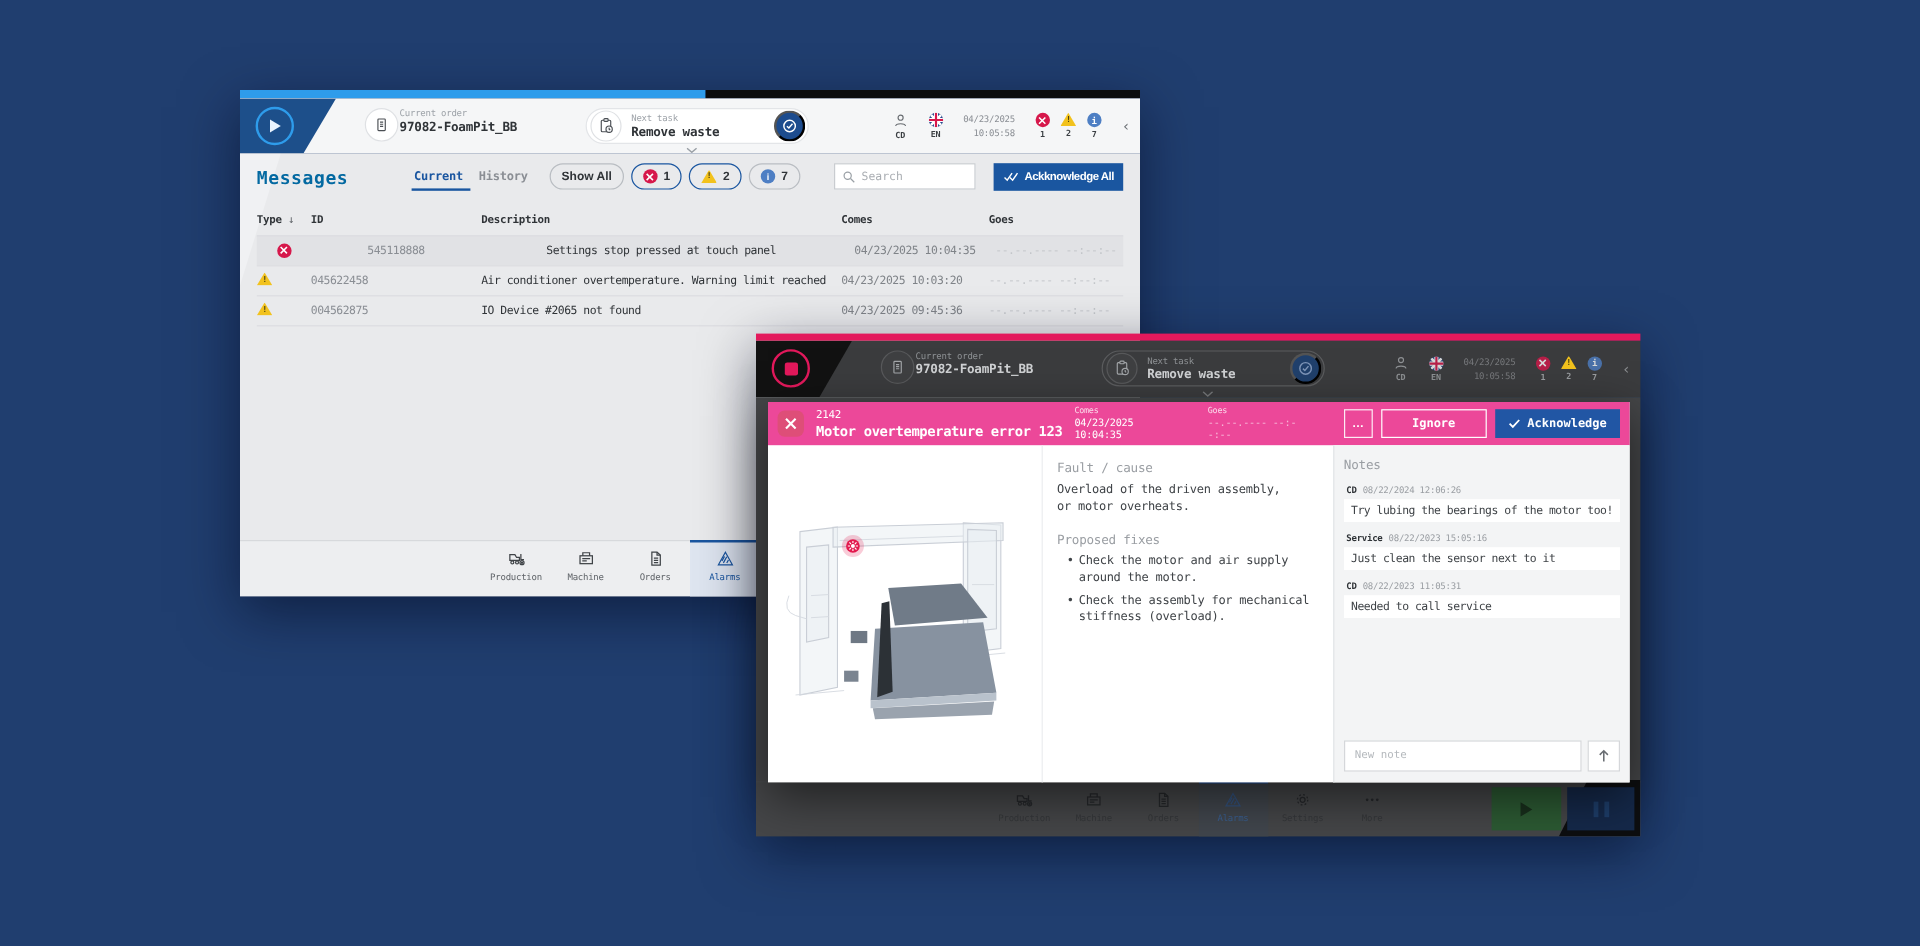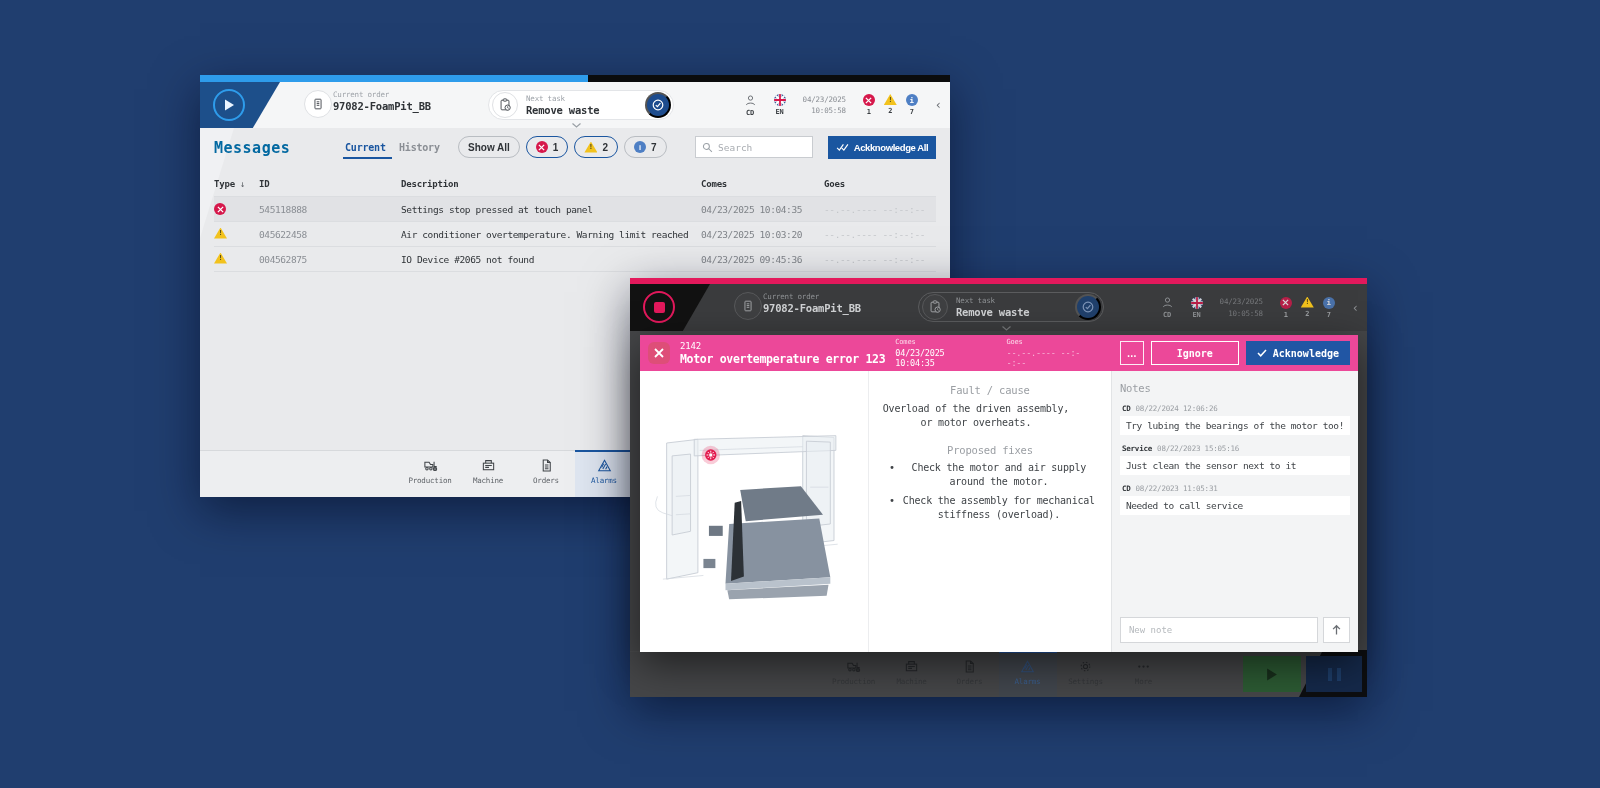--- a/index.html
+++ b/index.html
@@ -75,21 +75,21 @@
   .chip.on { border:1.5px solid #1A56A0; }
   .searchbox { position:absolute; left:495px; top:8px; width:118px; height:22px; background:#FFF; border:1px solid #C9CCD0; display:flex; align-items:center; gap:5px; padding:0 6px; }
   .searchbox input { border:none; outline:none; width:100%; font-family:inherit; font-size:9.5px; color:#3A3E42; background:transparent; }
   .searchbox input::placeholder { color:#A9ADB2; }
   .ackall { position:absolute; left:628px; top:8px; width:108px; height:23px; background:#1A56A0; color:#FFF; display:flex; align-items:center; justify-content:center; gap:5px; font-size:9.5px; font-weight:bold; border:none; font-family:Liberation Sans, sans-serif; letter-spacing:-0.4px; }
 
   .tbl { position:absolute; left:14px; right:14px; top:46px; }
   .tgrid { display:grid; grid-template-columns:45px 142px 300px 123px 1fr; align-items:center; }
   .tbl-head { font-size:9px; font-weight:bold; color:#2F3337; padding:5px 0 7px; }
   .tbl-row { height:25px; border-top:1px solid #DBDDE0; font-size:9.5px; letter-spacing:-0.4px; }
-  .tbl-row.hl { background:#E1E2E5; }
+  .tbl-row.hl { background:#E1E2E5;text-align:center; }
   .c-id { color:#8A8E94; }
   .c-desc { color:#2F3337; white-space:nowrap; overflow:hidden; }
   .c-comes { color:#7F8388; }
   .c-goes { color:#C3C6CA; }
   .sort-arrow { font-weight:normal; color:#5F6368; }
 
   
   .nav { height:47px; background:#EDEEF0; border-top:1px solid #D7D9DC; position:relative; flex:none; }
   .fw .nav { height:46px; background:#454648; border-top-color:#4A4B4D; }
   .nav-tabs { position:absolute; left:50%; transform:translateX(-50%); top:-1px; bottom:0; display:flex; }
@@ -116,21 +116,21 @@
   .dlg-times { display:flex; gap:28px; margin-left:auto; }
   .dlg-time .tl { font-size:7px; color:rgba(255,255,255,.8); }
   .dlg-time .tv { font-size:8.5px; margin-top:2px; }
   .dlg-time .tv.ghost { color:rgba(255,255,255,.6); }
   .dlg-btns { display:flex; gap:7px; margin-left:20px; align-items:center; }
   .dlg-more { width:24px; height:24px; border:1px solid rgba(255,255,255,.9); background:transparent; color:#FFF; font-size:10px; font-weight:bold; letter-spacing:0; }
   .dlg-ignore { height:24px; padding:0 25px; border:1px solid #FFF; background:transparent; color:#FFF; font-size:10px; font-weight:bold; font-family:inherit; }
   .dlg-ack { height:24px; padding:0 11px; border:none; background:#2156A4; color:#FFF; font-size:10px; font-weight:bold; font-family:inherit; display:flex; align-items:center; gap:6px; }
   .dlg-body { flex:1; display:flex; min-height:0; }
   .col-machine { width:230px; display:flex; align-items:center; justify-content:center; }
-  .col-fault { width:245px; border-left:1px solid #ECEDEF; padding:13px 12px;text-align:center; }
+  .col-fault { width:245px; border-left:1px solid #ECEDEF; padding:13px 12px; }
   .sec-label { color:#9A9EA3; font-size:10.5px; }
   .sec-text { color:#3F4347; font-size:10px; line-height:1.4; margin:6px 0 14px; }
   .fix-item { color:#3F4347; font-size:10px; line-height:1.4; padding-left:18px; position:relative; margin-top:5px; }
   .fix-item::before { content:"•"; position:absolute; left:8px; }
   .col-notes { flex:1; background:#F3F4F5; border-left:1px solid #E2E4E6; padding:11px 8px; position:relative; }
   .note-meta { display:flex; gap:5px; align-items:baseline; font-size:7.5px; color:#9A9EA3; margin:9px 2px 3px; }
   .note-author { color:#2F3337; font-weight:bold; }
   .note-card { background:#FFF; padding:4px 6px; font-size:9.5px; color:#3F4347; white-space:nowrap; overflow:hidden; letter-spacing:-0.4px; }
   .newnote-row { position:absolute; left:8px; right:8px; bottom:9px; display:flex; gap:5px; }
   .newnote-row input { flex:1; height:26px; border:1px solid #D5D7DA; background:#FFF; padding:0 8px; font-family:inherit; font-size:9px; color:#3A3E42; outline:none; }

